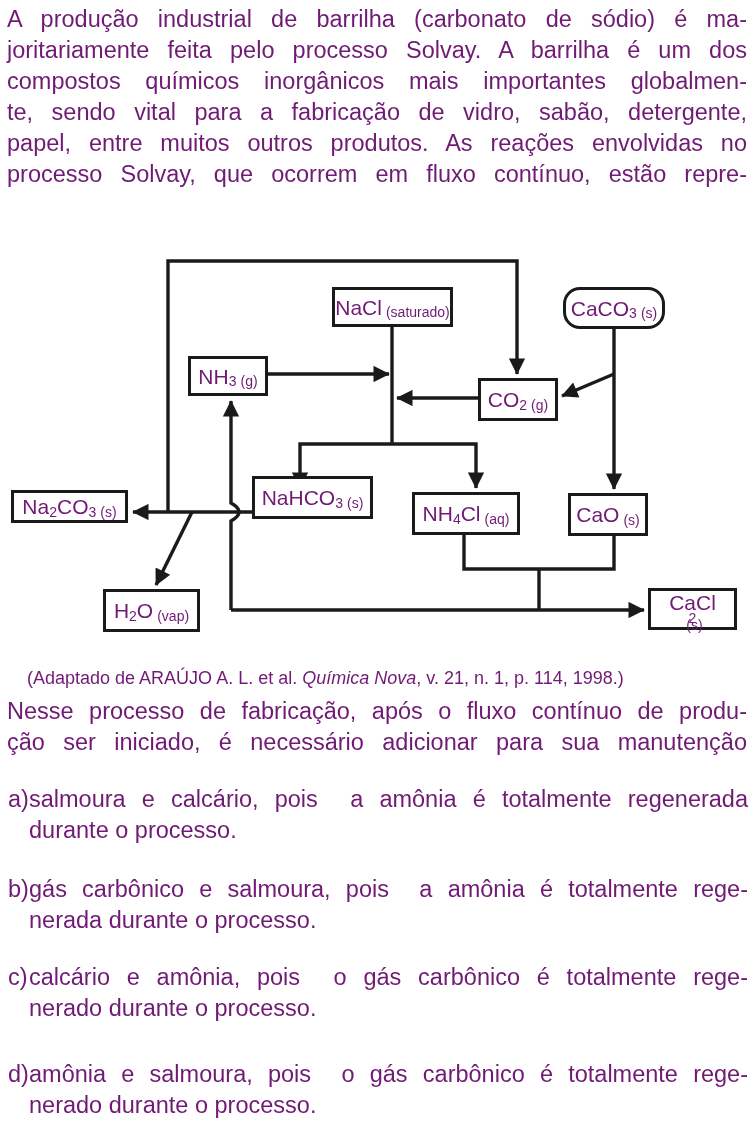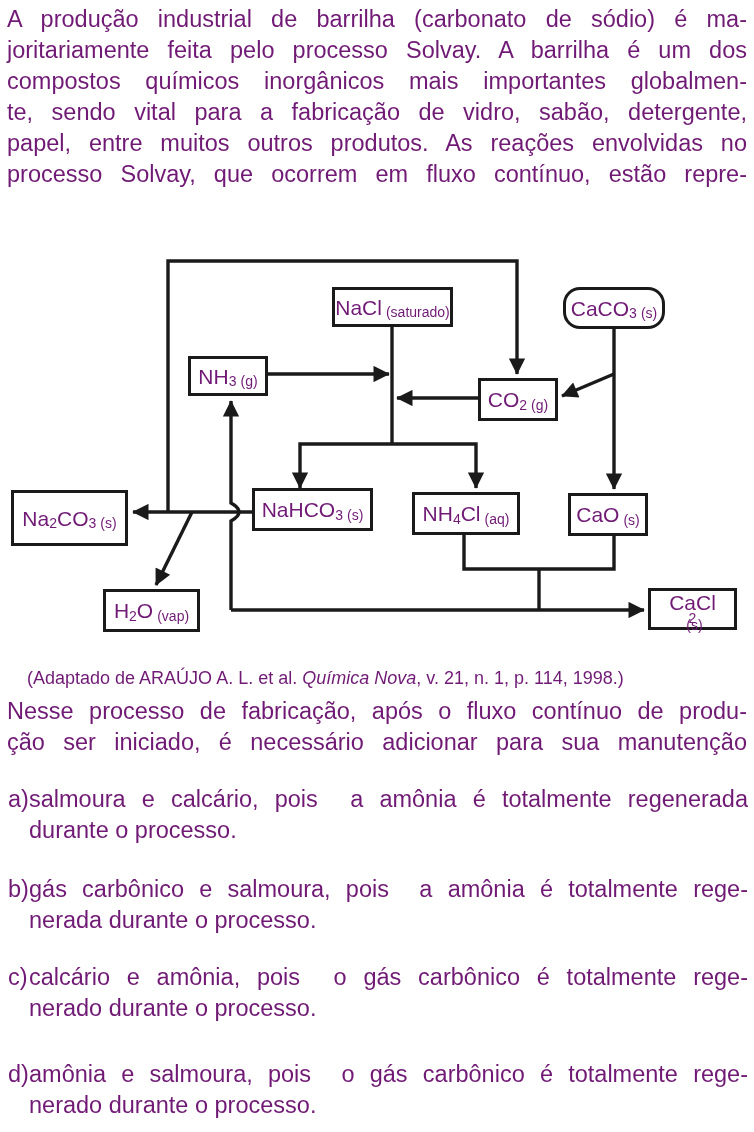--- a/index.html
+++ b/index.html
@@ -98,28 +98,28 @@
         <sub></sub>
         <span class="state">(g)</span>
     </div>
     <div class="dbox" style="left:478px; top:378px; width:80px; height:43px;">
       <span>CO</span>
         <sub>2</sub>
         <span></span>
         <sub></sub>
         <span class="state">(g)</span>
     </div>
-    <div class="dbox" style="left:11px; top:490px; width:117px; height:56px;">
+    <div class="dbox" style="left:11px; top:490px; width:117px; height:33px;">
       <span>Na</span>
         <sub>2</sub>
         <span>CO</span>
         <sub>3</sub>
         <span class="state">(s)</span>
     </div>
-    <div class="dbox" style="left:252px; top:488px; width:121px; height:43px;">
+    <div class="dbox" style="left:252px; top:476px; width:121px; height:43px;">
       <span>NaHCO</span>
         <sub>3</sub>
         <span></span>
         <sub></sub>
         <span class="state">(s)</span>
     </div>
     <div class="dbox" style="left:412px; top:492px; width:108px; height:43px;">
       <span>NH</span>
         <sub>4</sub>
         <span>Cl</span>

